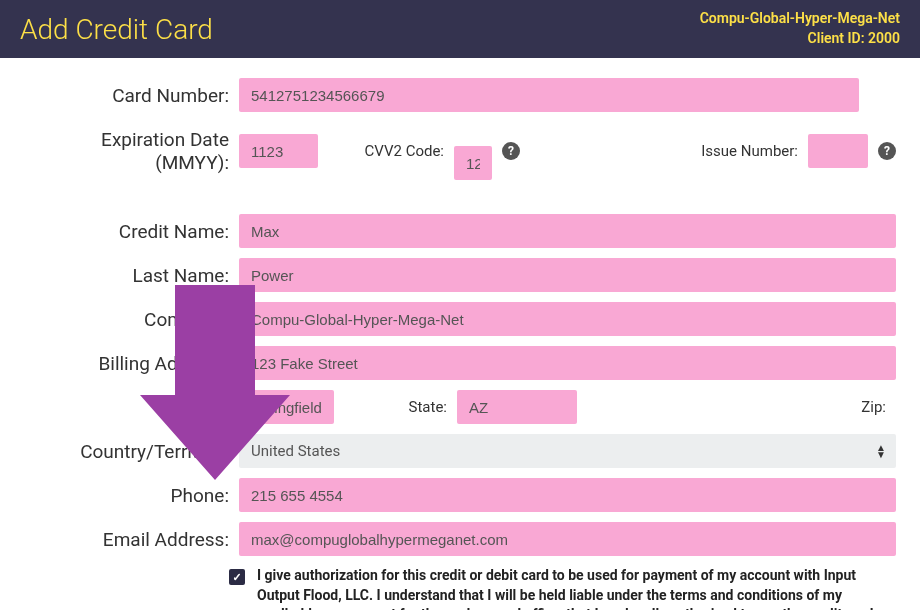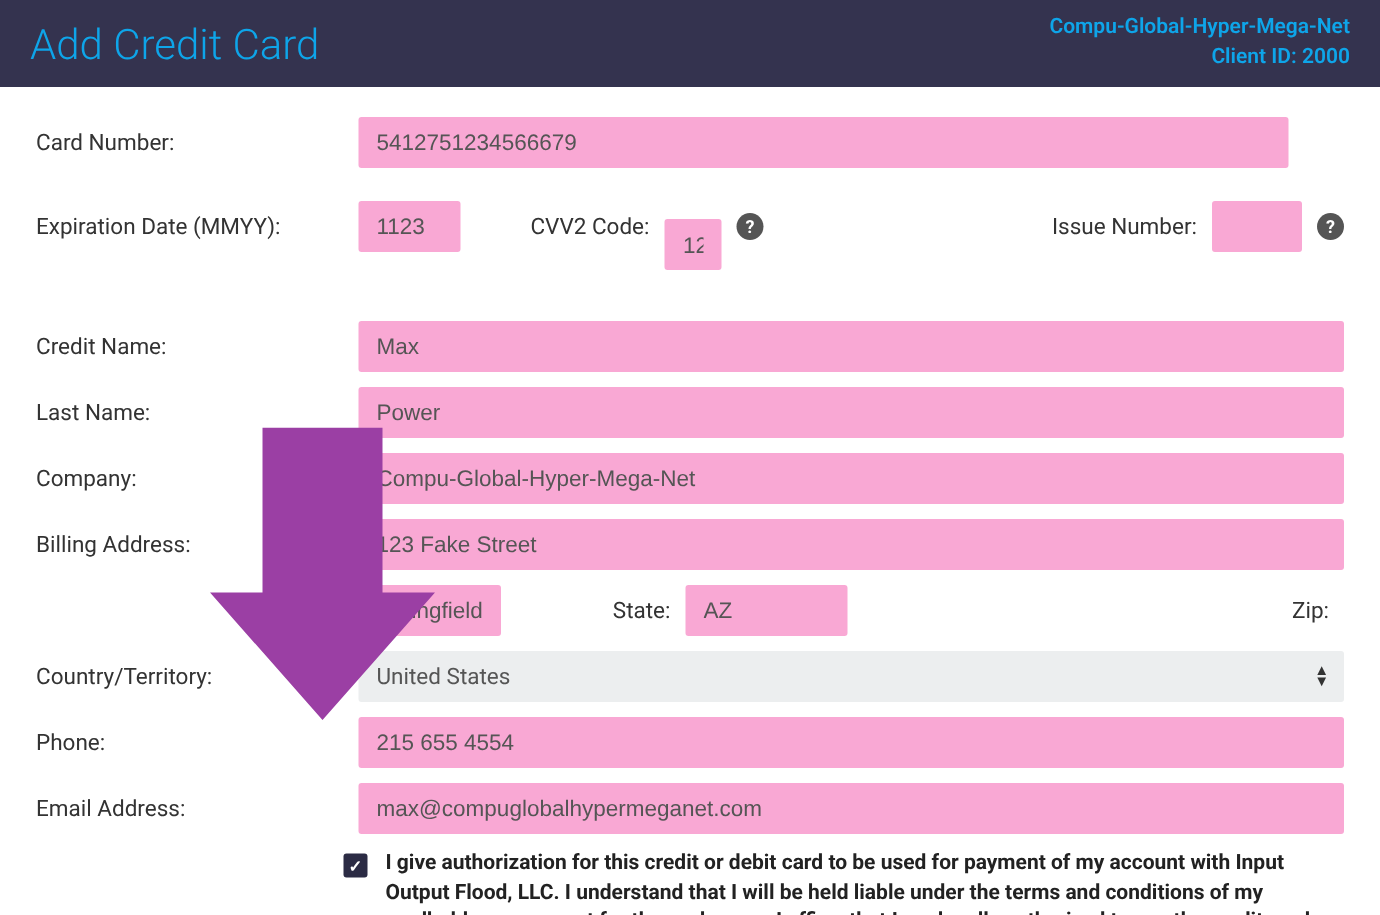--- a/index.html
+++ b/index.html
@@ -7,21 +7,21 @@
     font-family: -apple-system, BlinkMacSystemFont, "Segoe UI", Roboto, Arial, sans-serif;
     background: #fff;
     width: 920px;
     height: 610px;
     overflow: hidden;
     color: #333;
     position: relative;
   }
   .header {
     background: #34334f;
-    color: #0ea5e9;
+    color: #fde047;
     display: flex;
     justify-content: space-between;
     align-items: center;
     padding: 12px 20px 12px 20px;
     height: 58px;
   }
   .header-title {
     font-size: 28px;
     font-weight: 300;
   }
@@ -35,35 +35,36 @@
   .form {
     padding: 20px 24px 0 24px;
   }
   .row {
     display: flex;
     align-items: center;
     margin-bottom: 10px;
   }
   .label {
     width: 215px;
+    text-align: right;
     padding-right: 10px;
-    font-size: 15px;
+    font-size: 19px;
     color: #333;
   }
   .input {
     background: #f9a8d4;
     border: none;
     padding: 8px 12px;
     font-size: 15px;
     color: #555;
     height: 34px;
     border-radius: 2px;
   }
   .input.full { flex: 1; }
-  .input.small { width: 68px; }
+  .input.small { width: 79px; }
   .inline-label {
     font-size: 15px;
     color: #333;
     padding: 0 10px 0 30px;
     text-align: right;
   }
   .help-icon {
     display: inline-flex;
     align-items: center;
     justify-content: center;
@@ -183,21 +184,21 @@
 
   <div class="row">
     <div class="label">Billing Address:</div>
     <input class="input full" value="123 Fake Street" style="">
   </div>
 
   <div class="row">
     <div class="label"></div>
     <input class="input" style="width: 95px;" value="Springfield">
     <div class="inline-label" style="width:123px">State:</div>
-    <input class="input" style="width: 108px;" value="AZ">
+    <input class="input" style="width: 120px;" value="AZ">
     <div class="inline-label" style="flex:1">Zip:</div>
   </div>
 
   <div class="row">
     <div class="label">Country/Territory:</div>
     <div class="country-select">
       <span>United States</span>
       <span class="select-caret">▲<br>▼</span>
     </div>
   </div>

